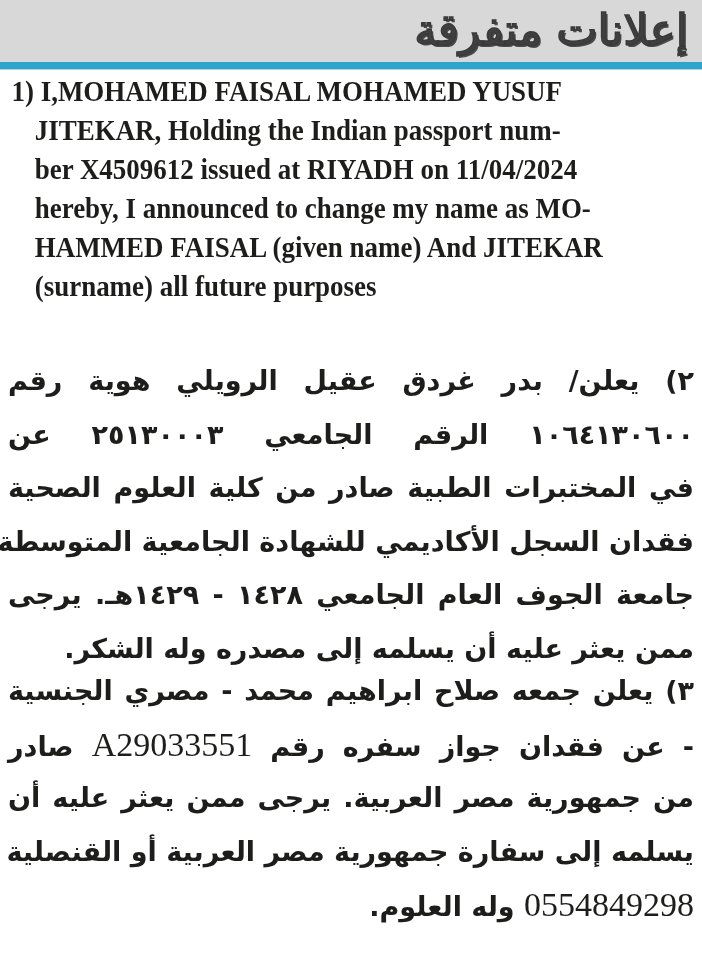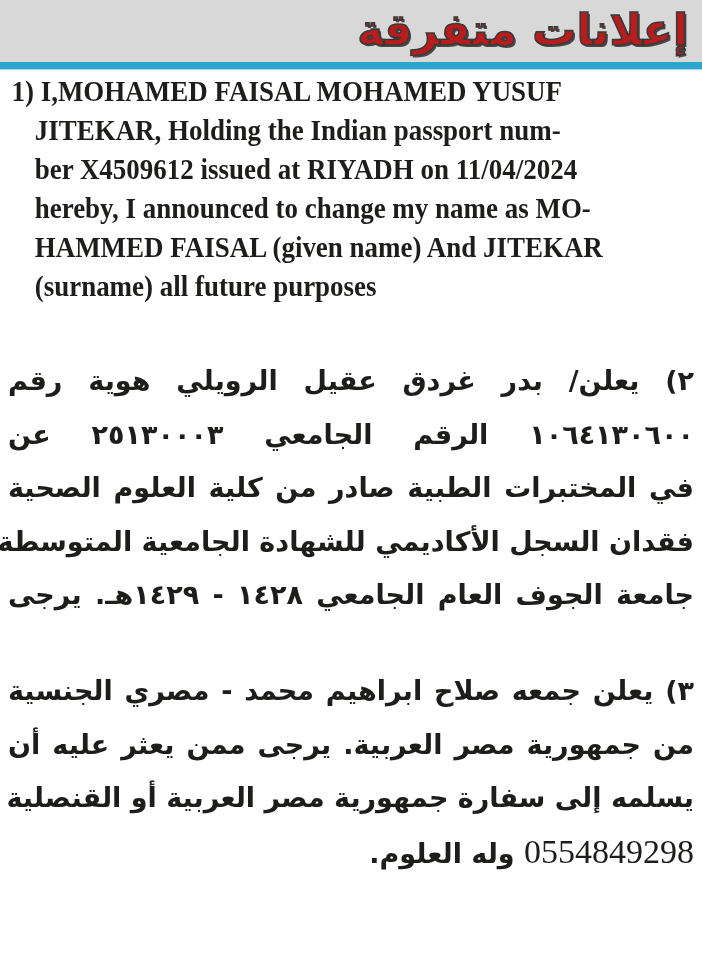--- a/index.html
+++ b/index.html
@@ -18,24 +18,24 @@
       left: 0; top: 0;
       width: 702px;
       height: 62px;
       background: #d8d8d9;
     }
     .header-title {
       position: absolute;
       right: 14px;
       top: 2px;
       font-family: "DejaVu Sans", sans-serif;
-      font-weight: bold;
+      font-weight: normal;
       font-size: 44px;
       line-height: 56px;
-      color: #b91c1c;
+      color: #404040;
       direction: rtl;
       -webkit-text-stroke: 1.6px #3a3a3a;
       text-shadow: 2px 2px 0 #4a4a4a;
       letter-spacing: 1px;
     }
     .header-rule {
       position: absolute;
       left: 0; top: 62px;
       width: 702px;
       height: 7px;
@@ -117,22 +117,26 @@
   <div class="en-line indent" style="transform:scaleX(0.93);">HAMMED FAISAL (given name) And JITEKAR</div>
   <div class="en-line indent" style="transform:scaleX(0.93);">(surname) all future purposes</div>
 </div>
 
 <div class="ar-block" style="top:354px;">
   <div class="ar-line">٢) يعلن/ بدر غردق عقيل الرويلي هوية رقم</div>
   <div class="ar-line">١٠٦٤١٣٠٦٠٠   الرقم الجامعي ٢٥١٣٠٠٠٣ عن</div>
   <div class="ar-line">في المختبرات الطبية صادر من كلية العلوم الصحية</div>
   <div class="ar-line">فقدان السجل الأكاديمي للشهادة الجامعية المتوسطة</div>
   <div class="ar-line">جامعة الجوف العام الجامعي ١٤٢٨ - ١٤٢٩هـ. يرجى</div>
+  <div class="ar-line last">ممن يعثر عليه أن يسلمه إلى مصدره وله الشكر.</div>
 </div>
 
 <div class="ar-block" style="top:664px;">
   <div class="ar-line">٣) يعلن جمعه صلاح ابراهيم محمد - مصري الجنسية</div>
+  <div class="ar-line">
+    <span>- عن فقدان جواز سفره رقم </span><span class="latin-num">A29033551</span><span> صادر</span>
+  </div>
   <div class="ar-line">من جمهورية مصر العربية. يرجى ممن يعثر عليه أن</div>
   <div class="ar-line">يسلمه إلى سفارة جمهورية مصر العربية أو القنصلية</div>
   <div class="ar-line last">
     <span class="latin-num">0554849298</span><span> وله العلوم.</span>
   </div>
 </div>
 
 </body></html>

